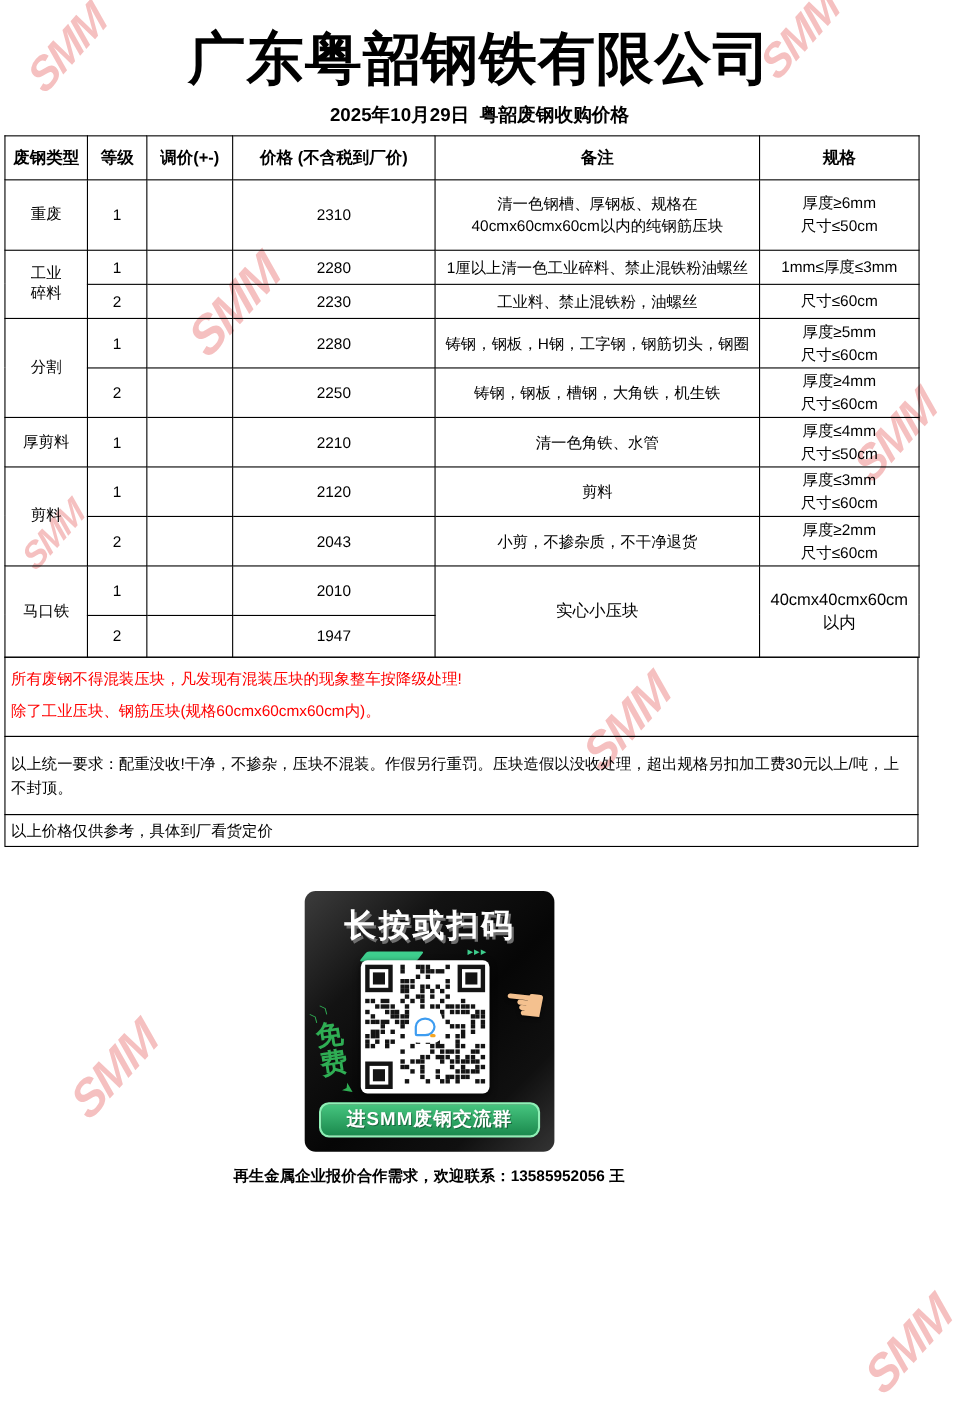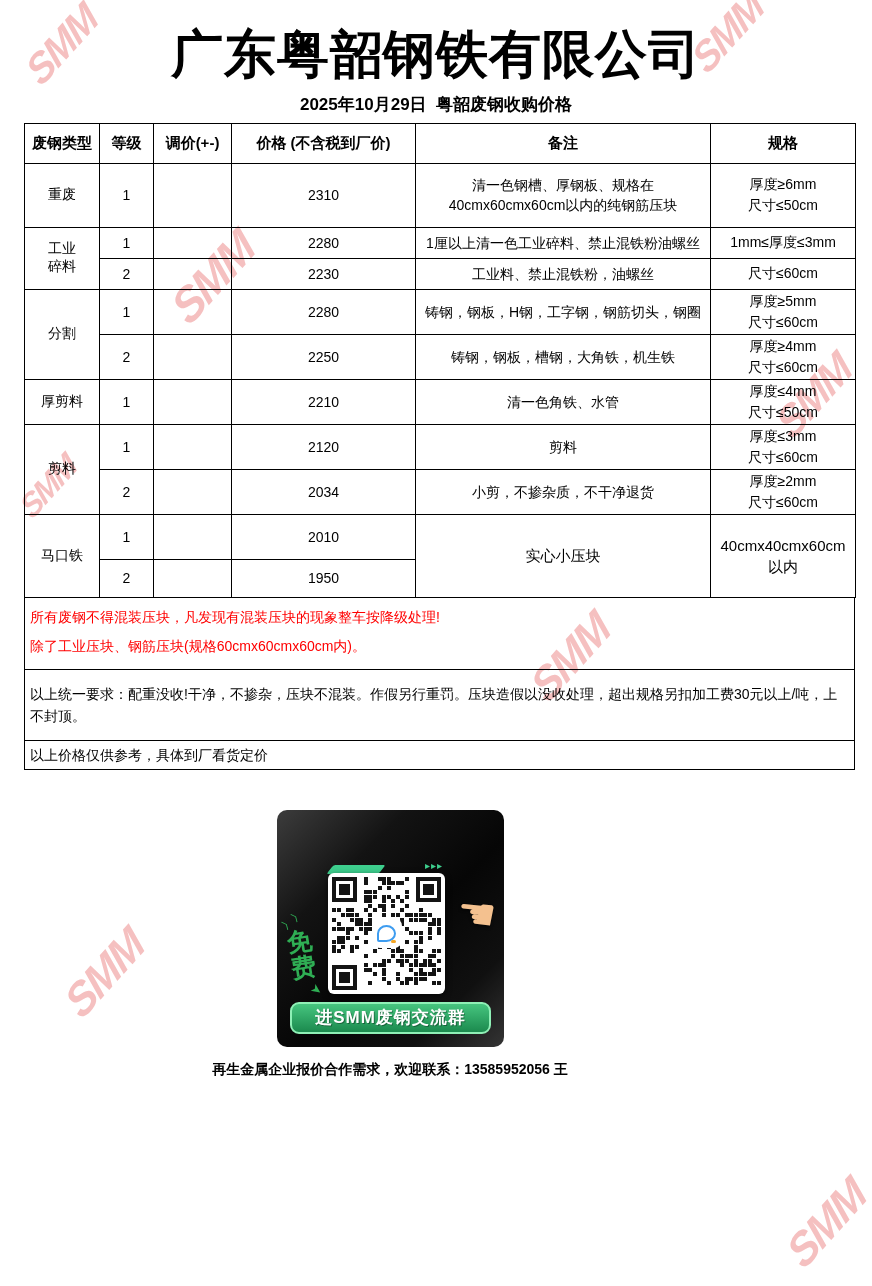--- a/index.html
+++ b/index.html
@@ -8,21 +8,21 @@
   .content{position:relative;z-index:1;}
   
   .wm{position:absolute;z-index:0;font-weight:900;font-style:italic;
       color:rgba(233,115,115,0.45);transform:rotate(-48deg) skewX(-8deg);
       letter-spacing:-2px;pointer-events:none;user-select:none;}
   
   .title{margin:20px 0 0 0;text-align:center;font-size:52px;font-weight:900;
          letter-spacing:1px;line-height:1.32;}
   .subtitle{margin-top:4px;text-align:center;font-size:17px;font-weight:700;white-space:pre;}
   
-  .sheet{width:831px;margin:7px 0 0 24px;}
+  .sheet{width:831px;margin:7px 0 0 4px;}
   table.price{border-collapse:collapse;width:831px;table-layout:fixed;}
   table.price td,table.price th{border:1px solid #000;text-align:center;vertical-align:middle;
       font-size:14px;padding:1px 3px;overflow:hidden;}
   table.price th{font-size:15px;font-weight:700;}
   .cat{font-size:15px;white-space:pre-line;}
   .grade{font-size:15px;}
   .price-v{font-size:15px;}
   .spec{white-space:pre-line;line-height:21px;}
   .remark{line-height:20px;}
   
@@ -170,51 +170,52 @@
           <td class="grade">1</td>
           <td></td>
           <td class="price-v">2120</td>
           <td class="remark">剪料</td>
           <td class="spec">厚度≤3mm
 尺寸≤60cm</td>
         </tr>
         <tr style="height:40px">
           <td class="grade">2</td>
           <td></td>
-          <td class="price-v">2034</td>
+          <td class="price-v">2043</td>
           <td class="remark">小剪，不掺杂质，不干净退货</td>
           <td class="spec">厚度≥2mm
 尺寸≤60cm</td>
         </tr>
 
         <tr style="height:45px">
           <td class="cat" rowspan="2">马口铁</td>
           <td class="grade">1</td>
           <td></td>
           <td class="price-v">2010</td>
           <td class="remark" rowspan="2" style="font-size:15px;">实心小压块</td>
           <td class="spec" rowspan="2" style="font-size:15px;">40cmx40cmx60cm
 以内</td>
         </tr>
         <tr style="height:38px">
           <td class="grade">2</td>
           <td></td>
-          <td class="price-v">1950</td>
+          <td class="price-v">1947</td>
         </tr>
       </tbody>
         </table>
 
       <div class="note red" style="line-height:29px;padding:5px 5px 8px 5px;">所有废钢不得混装压块，凡发现有混装压块的现象整车按降级处理!
 除了工业压块、钢筋压块(规格60cmx60cmx60cm内)。</div>
       <div class="note note-tall">以上统一要求：配重没收!干净，不掺杂，压块不混装。作假另行重罚。压块造假以没收处理，超出规格另扣加工费30元以上/吨，上不封顶。</div>
       <div class="note note-thin">以上价格仅供参考，具体到厂看货定价</div>
     </div>
 
 
     <div class="qr-card">
+      <div class="qr-title">长按或扫码</div>
       <div class="qr-tab"></div>
       <div class="qr-arrows">▸▸▸</div>
       <div class="qr-box">
         <div class="qr-inner">
           <div class="qr-modules">
               <i style="left:31.8px;top:0.0px"></i>
               <i style="left:45.5px;top:0.0px"></i>
               <i style="left:50.0px;top:0.0px"></i>
               <i style="left:54.6px;top:0.0px"></i>
               <i style="left:72.8px;top:0.0px"></i>

